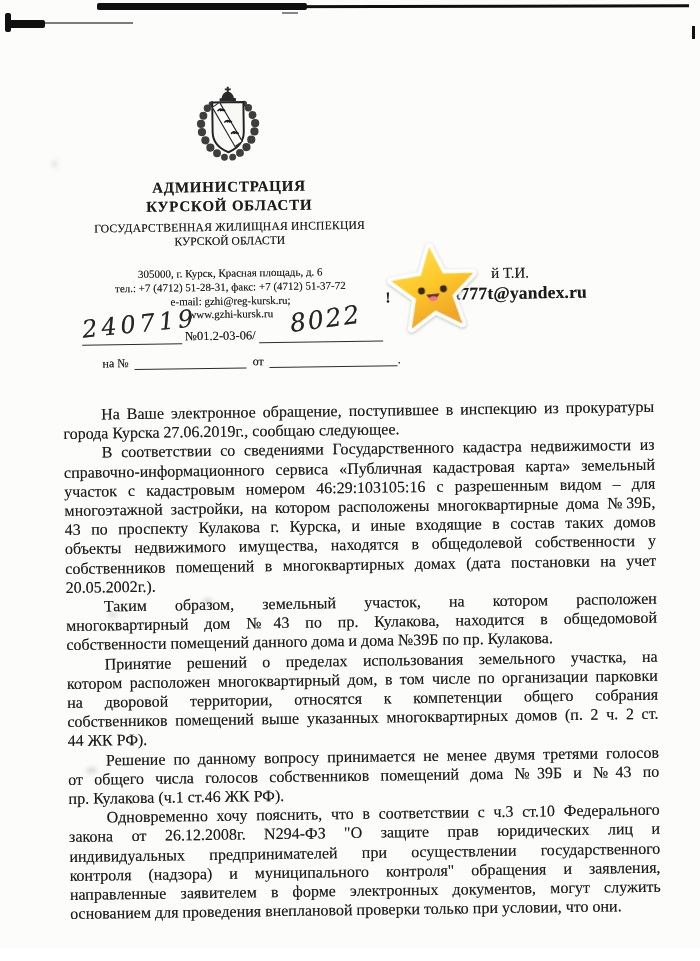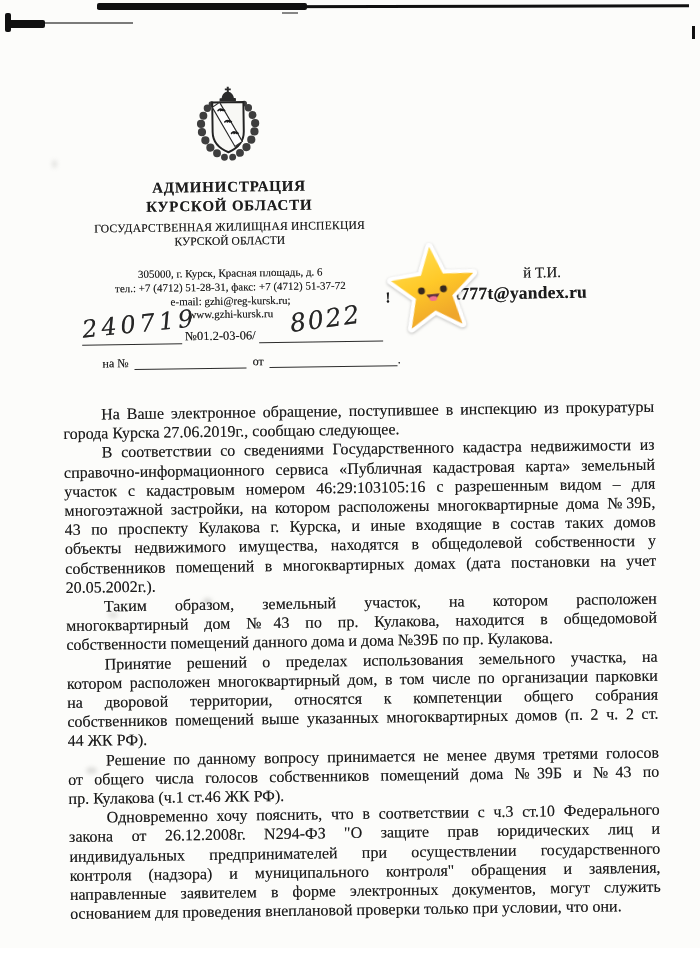--- a/index.html
+++ b/index.html
@@ -48,21 +48,21 @@
   .hw-num{left:208px;top:-16px;font-size:25px;letter-spacing:2px;transform:rotate(-7deg);}
   .replyline{position:absolute;left:104px;top:351px;display:flex;align-items:flex-end;font-size:12px;height:16px;}
   .replyline .lbl{padding-right:6px;line-height:14px;margin-top:31px;}
   .replyline .lbl2{padding:0 6px;line-height:14px;}
   .replyline .seg3{width:112px;}
   .replyline .seg4{width:128px;}
   .replyline .dot{line-height:14px;}
 
   
   .addressee{position:absolute;left:388px;top:243px;width:260px;height:110px;}
-  .addr-name{position:absolute;left:106px;top:24px;font-size:15px;z-index:1;margin-left:32px;}
+  .addr-name{position:absolute;left:106px;top:24px;font-size:15px;z-index:1;}
   .addr-email{position:absolute;left:60px;top:42px;font-size:17.5px;font-weight:bold;letter-spacing:.2px;z-index:1;}
   .addr-frag{position:absolute;left:0px;top:47px;font-size:15px;font-weight:bold;z-index:1;}
   .star{position:absolute;left:-2px;top:0px;width:100px;height:96px;z-index:2;transform:rotate(-5deg);
         filter:drop-shadow(0 1px 1.5px rgba(0,0,0,.25));}
 
   
   .body{position:absolute;left:64px;top:401px;width:591px;font-size:16px;line-height:19.2px;}
   .line{text-align:justify;text-align-last:justify;white-space:normal;}
   .line.last{text-align-last:left;}
   .line.first{text-indent:38px;}

